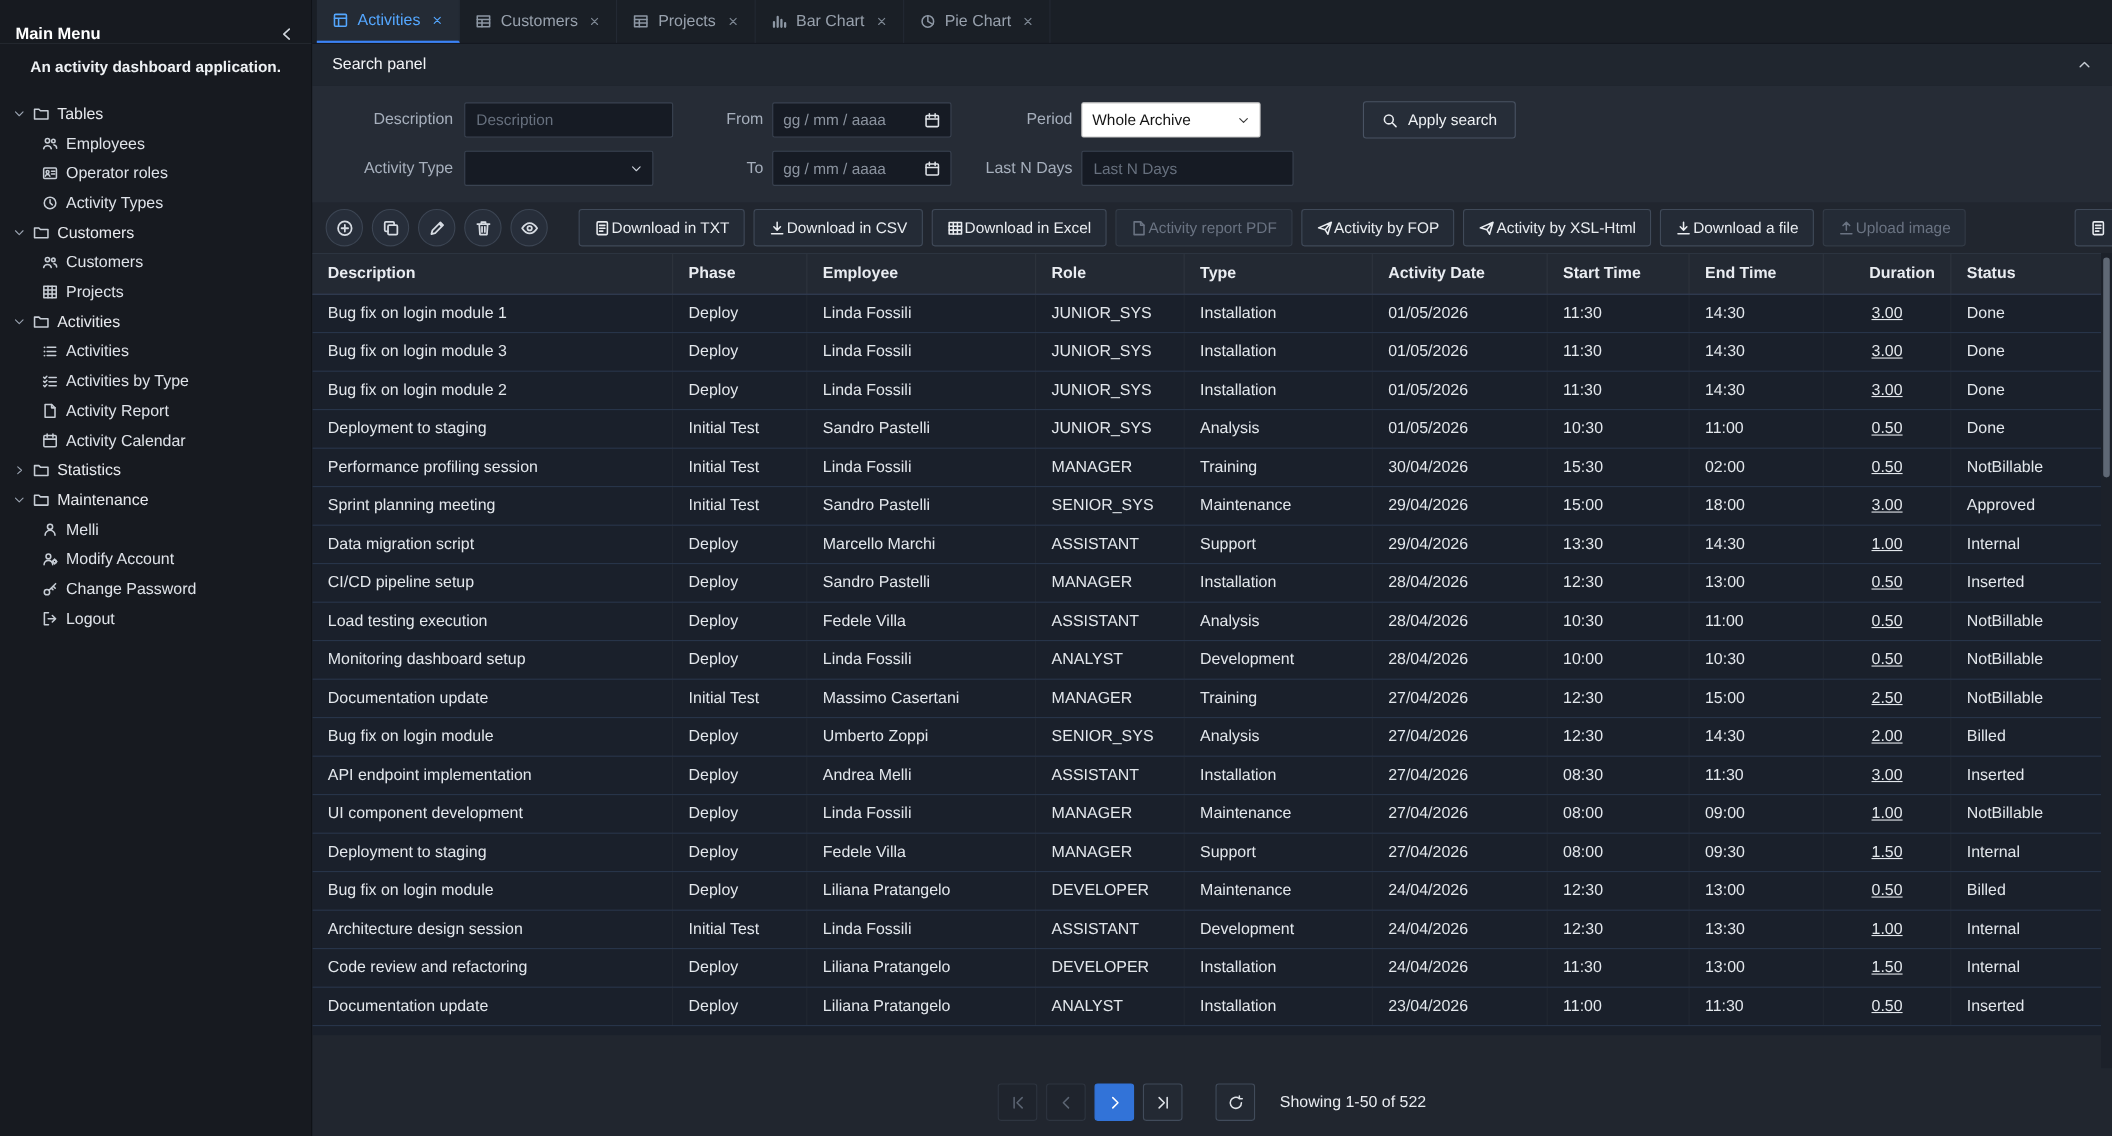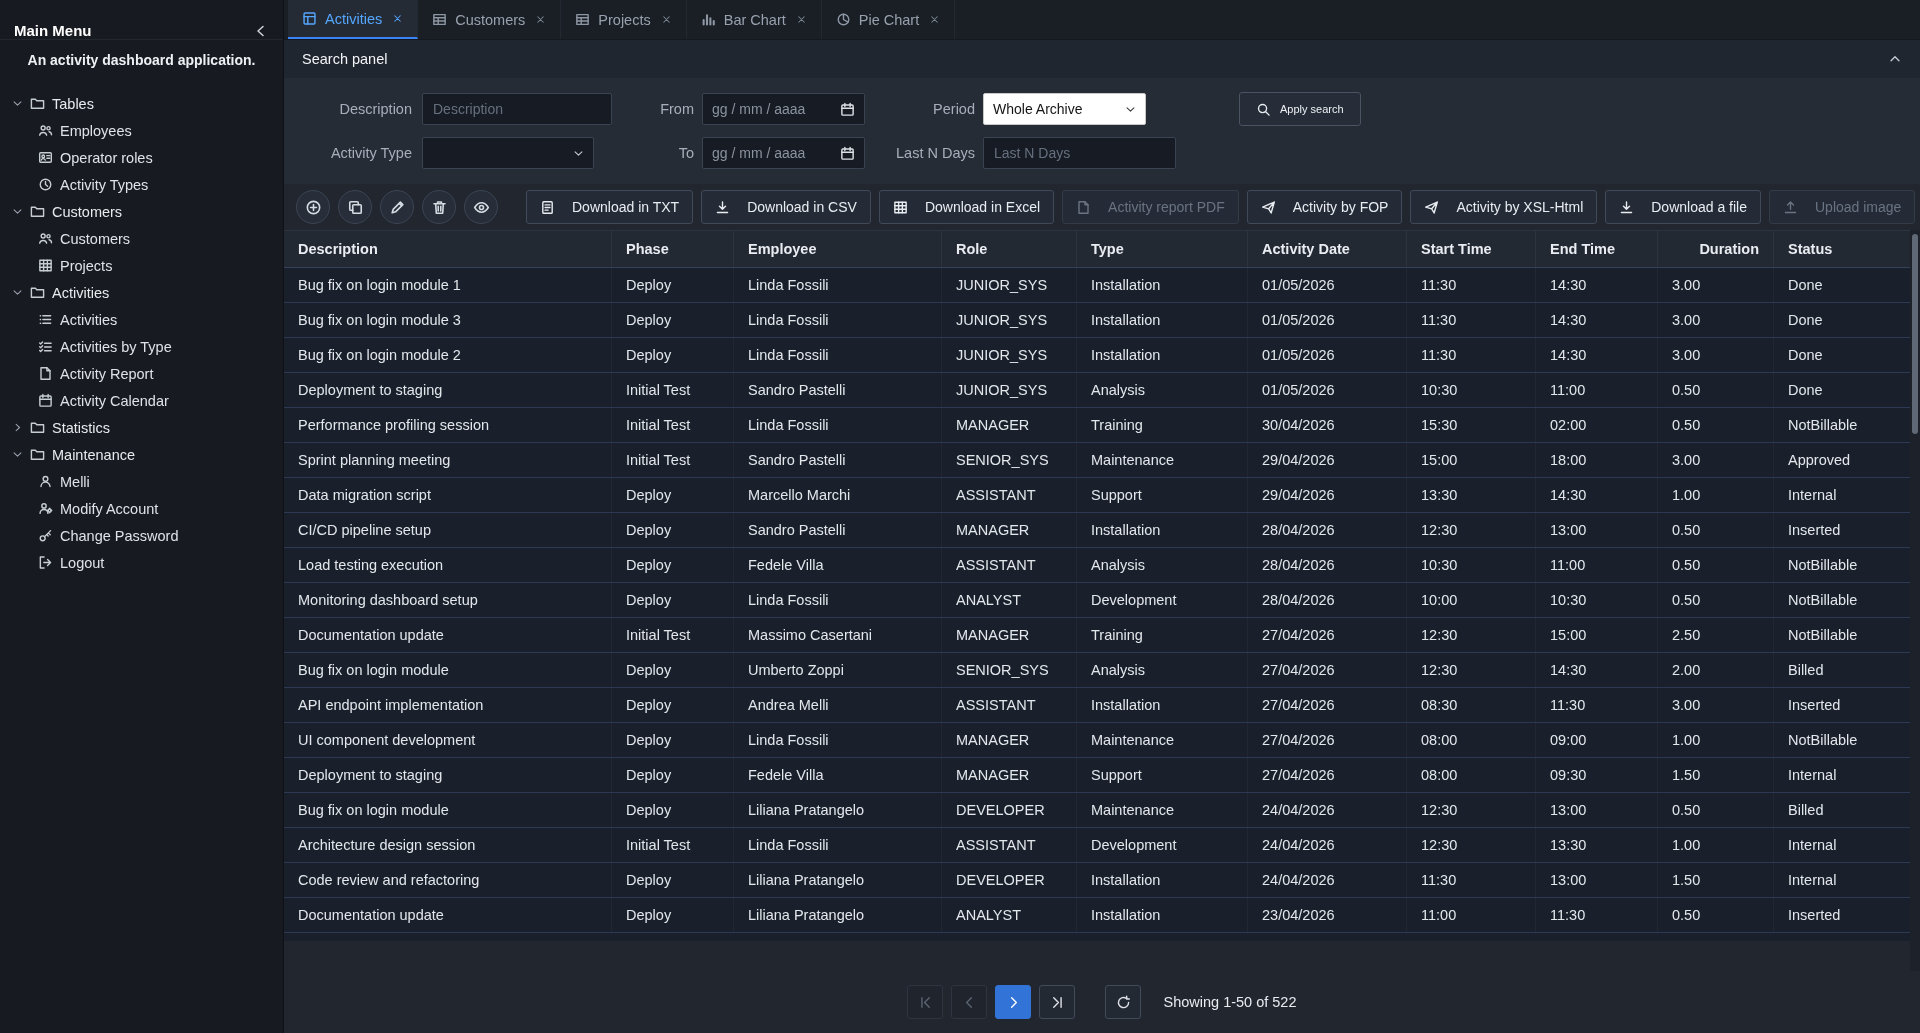--- a/index.html
+++ b/index.html
@@ -58,43 +58,43 @@
   .f-lnd  { margin-left:8px; width:193px; }
   .fslot { margin-left:10px; width:190px; display:flex; }
   .sf-date { margin-left:8px; width:163px; height:32px; background:#161b24; border:1px solid #3a4351; border-radius:2px; display:flex; align-items:center; justify-content:space-between; padding:0 9px; cursor:pointer; }
   .sf-date .ph { color:#8b939f; font-size:14px; }
   .sf-date .ico { color:#dfe3e8; }
   .sf-select { height:32px; border-radius:2px; display:flex; align-items:center; justify-content:space-between; padding:0 9px; cursor:pointer; font-size:14px; }
   .sf-select.dark { width:172px; background:#161b24; border:1px solid #3a4351; color:#e6e9ed; }
   .sf-select.dark .ico { color:#c9cfd8; }
   .sf-select.light { margin-left:8px; width:163px; background:#ffffff; border:1px solid #c8c8c8; color:#141414; }
   .sf-select.light .ico { color:#3a3a3a; }
-  .apply-btn { margin-left:93px; height:34px; padding:0 16px; background:#262d38; border:1px solid #495363; border-radius:3px; color:#eef1f4; display:flex; align-items:center; gap:9px; font-size:11px; }
+  .apply-btn { margin-left:93px; height:34px; padding:0 16px; background:#262d38; border:1px solid #495363; border-radius:3px; color:#eef1f4; display:flex; align-items:center; gap:9px; font-size:14px; }
   .apply-btn .ico { color:#e8ebef; }
 
   
   .toolbar { height:46px; display:flex; align-items:center; gap:8px; padding:0 12px; overflow:hidden; flex-shrink:0; }
   .tb-icon-btn { width:34px; height:34px; border-radius:50%; background:#272e3a; border:1px solid #3c4553; display:flex; align-items:center; justify-content:center; color:#d6dbe2; flex-shrink:0; }
   .tb-icon-btn .ico { width:17px; height:17px; }
-  .tb-btn { height:34px; padding:0 13px; background:#242b36; border:1px solid #404a59; border-radius:3px; color:#e9ecf0; display:flex; align-items:center; gap:17px; font-size:14px; white-space:nowrap; flex-shrink:0; }
+  .tb-btn { height:34px; padding:0 13px; background:#242b36; border:1px solid #404a59; border-radius:3px; color:#e9ecf0; display:flex; align-items:center; gap:1px; font-size:14px; white-space:nowrap; flex-shrink:0; }
   .tb-btn .ico { width:15px; height:15px; }
   .tb-btn.disabled { color:#6a7382; border-color:#333b47; }
   .tb-gap { width:12px; flex-shrink:0; }
   .tb-btn.clip { margin-left:auto; width:44px; overflow:hidden; margin-right:-22px; }
 
   
   .grid { flex:1; min-height:0; display:flex; flex-direction:column; position:relative; }
   .thead { height:38px; display:flex; background:#232933; border-top:1px solid #2c3440; border-bottom:1px solid #35415a; flex-shrink:0; }
   .th { line-height:36px; padding:0 14px; font-weight:700; font-size:14.5px; color:#e9ecf1; white-space:nowrap; overflow:hidden; border-right:1px solid rgba(255,255,255,0.05); cursor:pointer; flex-shrink:0; }
   .th.num { text-align:right; }
   .th.last { flex:1; border-right:none; }
   .tbody { flex:1; overflow:hidden; }
   .trow { height:35px; display:flex; background:#1a202b; border-bottom:1px solid #2b3a52; cursor:pointer; }
   .td { line-height:34px; padding:0 14px; font-size:14.5px; color:#e3e7ec; white-space:nowrap; overflow:hidden; border-right:1px solid rgba(255,255,255,0.035); flex-shrink:0; }
-  .td.num { text-align:left; }
+  .td.num { text-align:center;text-decoration:underline; }
   .td.last { flex:1; border-right:none; }
   .trow.sliver { height:8px; overflow:hidden; border-bottom:none; }
   .vscroll { position:absolute; top:0; right:0; bottom:0; width:10px; background:#1c212a; }
   .vthumb { position:absolute; left:2px; top:4px; width:6px; height:200px; background:#5f6875; border-radius:3px; }
 
   
   .pager { height:62px; display:flex; align-items:center; justify-content:center; gap:8px; flex-shrink:0; }
   .pg-btn { width:36px; height:34px; border:1px solid #414b5a; border-radius:3px; display:flex; align-items:center; justify-content:center; color:#dfe3e8; background:#232933; }
   .pg-btn .ico { width:15px; height:15px; }
   .pg-btn.dim { border-color:#2e3540; color:#5b6472; background:#1f242d; }

